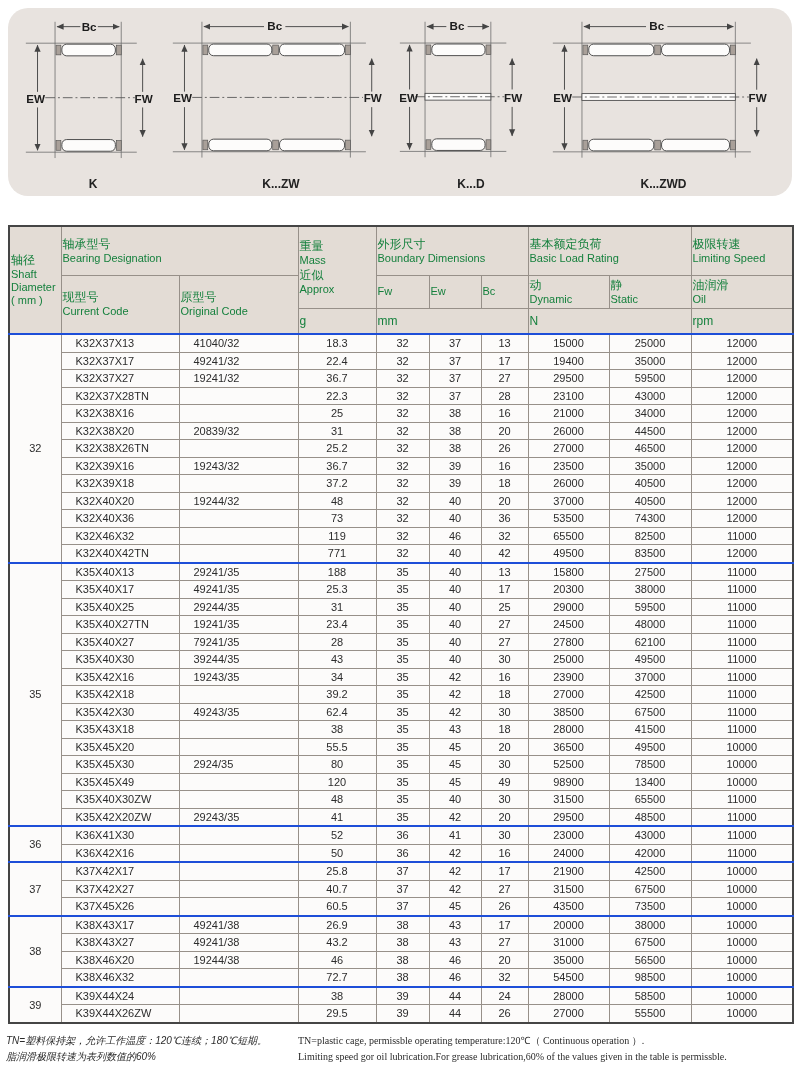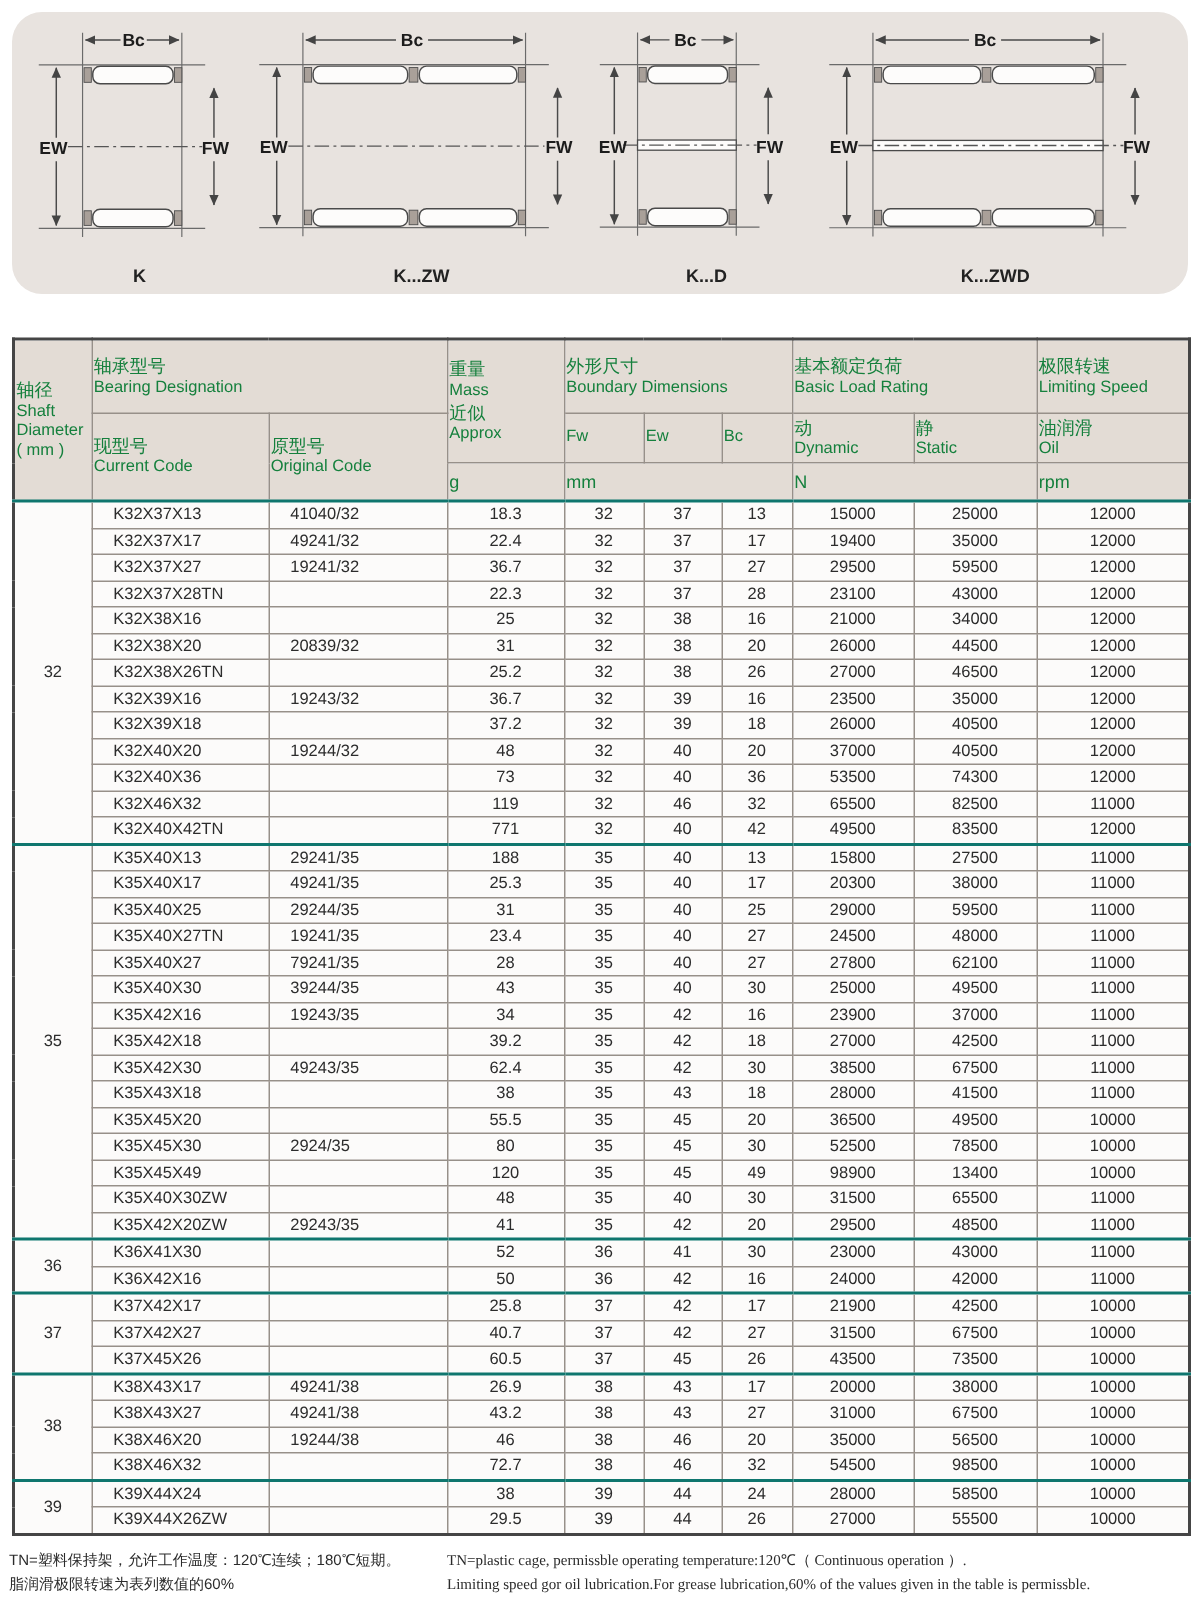--- a/index.html
+++ b/index.html
@@ -29,26 +29,26 @@
   .zh{font-size:12px;line-height:1.25;}
   .en{font-size:11px;line-height:1.2;}
   .unit{font-size:12px;height:22px;}
   tr.h1 th{height:46px;}
   tr.h2 th{height:30px;}
   table.spec tbody td{height:16.5px;font-size:11px;text-align:center;color:#2c2c2c;background:#fcfbfa;padding:0;}
   td.c-shaft{background:#fff;font-size:12px;}
   td.c-code{background:#e9e1da;text-align:left !important;padding-left:14px !important;}
   td.c-dim{background:#ece5df;}
   td.c-oil{background:#e9e1da;}
-  tr.group-start td{border-top:2px solid #0f766e;}
+  tr.group-start td{border-top:2px solid #1d4ed8;}
 
   
   .notes{position:absolute;left:6px;top:1033px;width:792px;display:flex;font-size:10px;
     line-height:1.55;color:#2b2b2b;}
-  .notes .zh-col{width:292px;flex:none;}
+  .notes .zh-col{width:292px;flex:none;font-style:italic;}
   .notes .en-col{flex:1;font-family:Liberation Serif, serif;}
 </style>
 </head>
 <body>
 
 <div class="diagram-panel">
 
   <div class="dia">
     <svg class="dg" width="146" viewBox="0 0 150 170">
       <defs>

